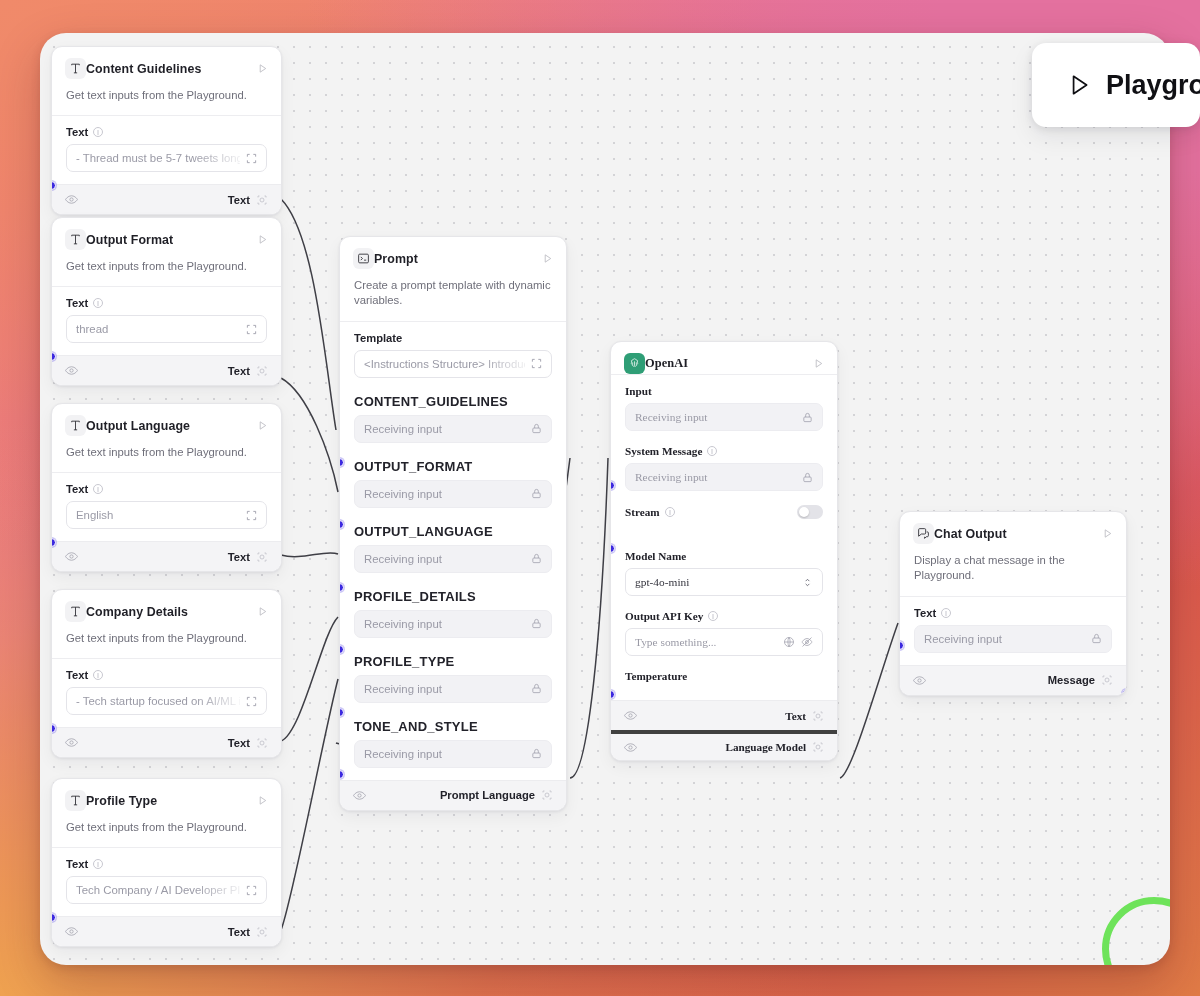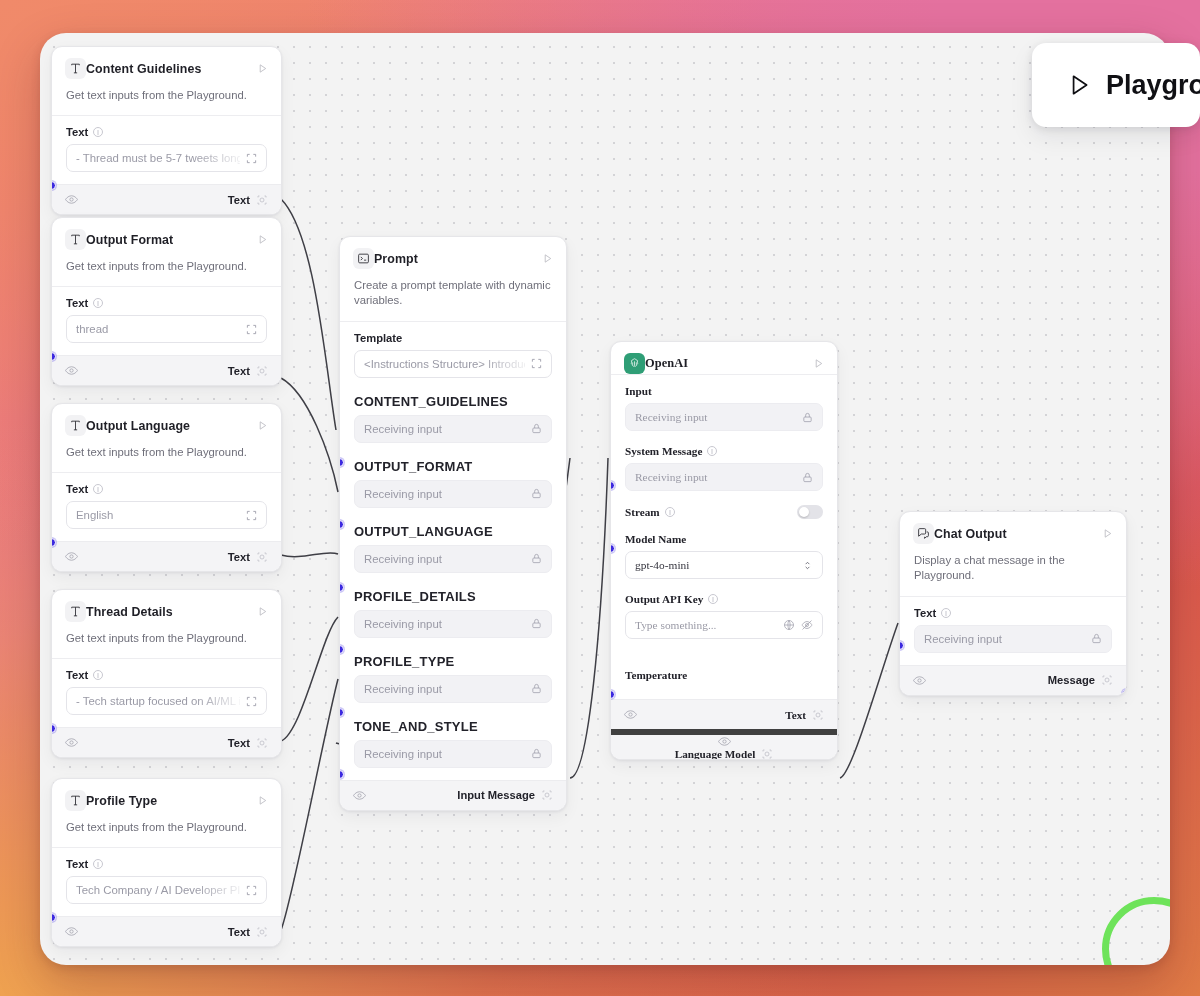--- a/index.html
+++ b/index.html
@@ -77,21 +77,21 @@
             mask-image: linear-gradient(90deg,#000 72%,rgba(0,0,0,.15) 100%);
   }
   .ftext.filled { color:#33333d; }
   .fico { color:#9f9fab; display:flex; align-items:center; flex:0 0 auto; }
 
   .nfoot {
     background:#f4f4f6; border-top:1px solid #ececef;
     height: 30px; display:flex; align-items:center; justify-content:space-between;
     padding: 0 13px;
   }
-  .nfoot.second { border-top:6px solid #404040;flex-direction:column; }
+  .nfoot.second { border-top:4px solid #404040; }
   .eye { color:#a9a9b4; display:flex; }
   .foot-right { display:flex; align-items:center; gap:6px; }
   .foot-name { font-size:11.2px; font-weight:700; color:#22222a; }
   .foot-ico { color:#bcbcc6; display:flex; }
 
   
   .port {
     position:absolute; width:9px; height:9px; border-radius:50%;
     background:#3c29e0; border:1.5px solid #fff; box-shadow:0 0 0 1px rgba(60,41,224,.25);
   }
@@ -292,21 +292,21 @@
 
   </div>
 
   <div class="node" style="left:11px; top:556px; width:231px;">
     <div class="nhead">
       <span class="nicon">
         <svg width="13" height="13" viewBox="0 0 24 24" fill="none" stroke="currentColor" stroke-width="1.6">
             <path d="M5 6V4h14v2M12 4v16M9 20h6"></path>
           </svg>
       </span>
-      <span class="ntitle">Thread Details</span>
+      <span class="ntitle">Company Details</span>
       <span class="nplay">
         <svg width="11" height="11" viewBox="0 0 24 24" fill="none" stroke="currentColor" stroke-width="1.8">
             <path d="M7 4l12 8-12 8z"></path>
           </svg>
       </span>
     </div>
     <div class="ndesc">Get text inputs from the Playground.</div>
     <div class="nsep"></div>
     <div class="nbody">
       <div class="flabel">
@@ -489,21 +489,21 @@
       </div>
     </div>
     <div class="nfoot">
       <span class="eye">
         <svg width="13" height="13" viewBox="0 0 24 24" fill="none" stroke="currentColor" stroke-width="1.6">
             <path d="M1 12s4-7 11-7 11 7 11 7-4 7-11 7S1 12 1 12z"></path>
             <circle cx="12" cy="12" r="3"></circle>
           </svg>
       </span>
       <span class="foot-right">
-        <span class="foot-name">Input Message</span>
+        <span class="foot-name">Prompt Language</span>
         <span class="foot-ico">
           <svg width="12" height="12" viewBox="0 0 24 24" fill="none" stroke="currentColor" stroke-width="1.5">
               <circle cx="12" cy="12" r="4"></circle>
               <path d="M4 4h3M17 4h3M4 20h3M17 20h3M4 4v3M20 4v3M4 17v3M20 17v3"></path>
             </svg>
         </span>
       </span>
     </div>
     <div class="port" style="left:-5px; top:221px;"></div>
     <div class="port" style="left:-5px; top:283px;"></div>
@@ -549,21 +549,21 @@
       <div class="field locked" style="margin-bottom:14px;">
         <span class="ftext">Receiving input</span>
         <span class="fico">
           <svg width="11" height="11" viewBox="0 0 24 24" fill="none" stroke="currentColor" stroke-width="1.7">
               <rect x="4" y="11" width="16" height="10" rx="2"></rect>
               <path d="M8 11V7a4 4 0 018 0v4"></path>
             </svg>
         </span>
       </div>
 
-      <div class="row-between" style="margin-bottom:14px;gap:21px;">
+      <div class="row-between" style="margin-bottom:31px;gap:21px;">
         <div class="flabel" style="margin-bottom:0;">
           <span>Stream</span>
           <span class="info"></span>
         </div>
         <div class="toggle"></div>
       </div>
 
       <div class="flabel">Model Name</div>
       <div class="field" style="margin-bottom:14px;">
         <span class="ftext filled">gpt-4o-mini</span>
@@ -571,21 +571,21 @@
           <svg width="11" height="11" viewBox="0 0 24 24" fill="none" stroke="currentColor" stroke-width="2">
               <path d="M8 9l4-4 4 4M8 15l4 4 4-4"></path>
             </svg>
         </span>
       </div>
 
       <div class="flabel">
         <span>Output API Key</span>
         <span class="info"></span>
       </div>
-      <div class="field" style="margin-bottom:30px;">
+      <div class="field" style="margin-bottom:14px;">
         <span class="ftext">Type something...</span>
         <span class="fico">
           <svg width="12" height="12" viewBox="0 0 24 24" fill="none" stroke="currentColor" stroke-width="1.5">
               <circle cx="12" cy="12" r="9"></circle>
               <path d="M3 12h18M12 3c3 3.5 3 13.5 0 18M12 3c-3 3.5-3 13.5 0 18"></path>
             </svg>
         </span>
         <span class="fico">
           <svg width="12" height="12" viewBox="0 0 24 24" fill="none" stroke="currentColor" stroke-width="1.5">
               <path d="M2 12s4-7 10-7 10 7 10 7-4 7-10 7S2 12 2 12z"></path>

